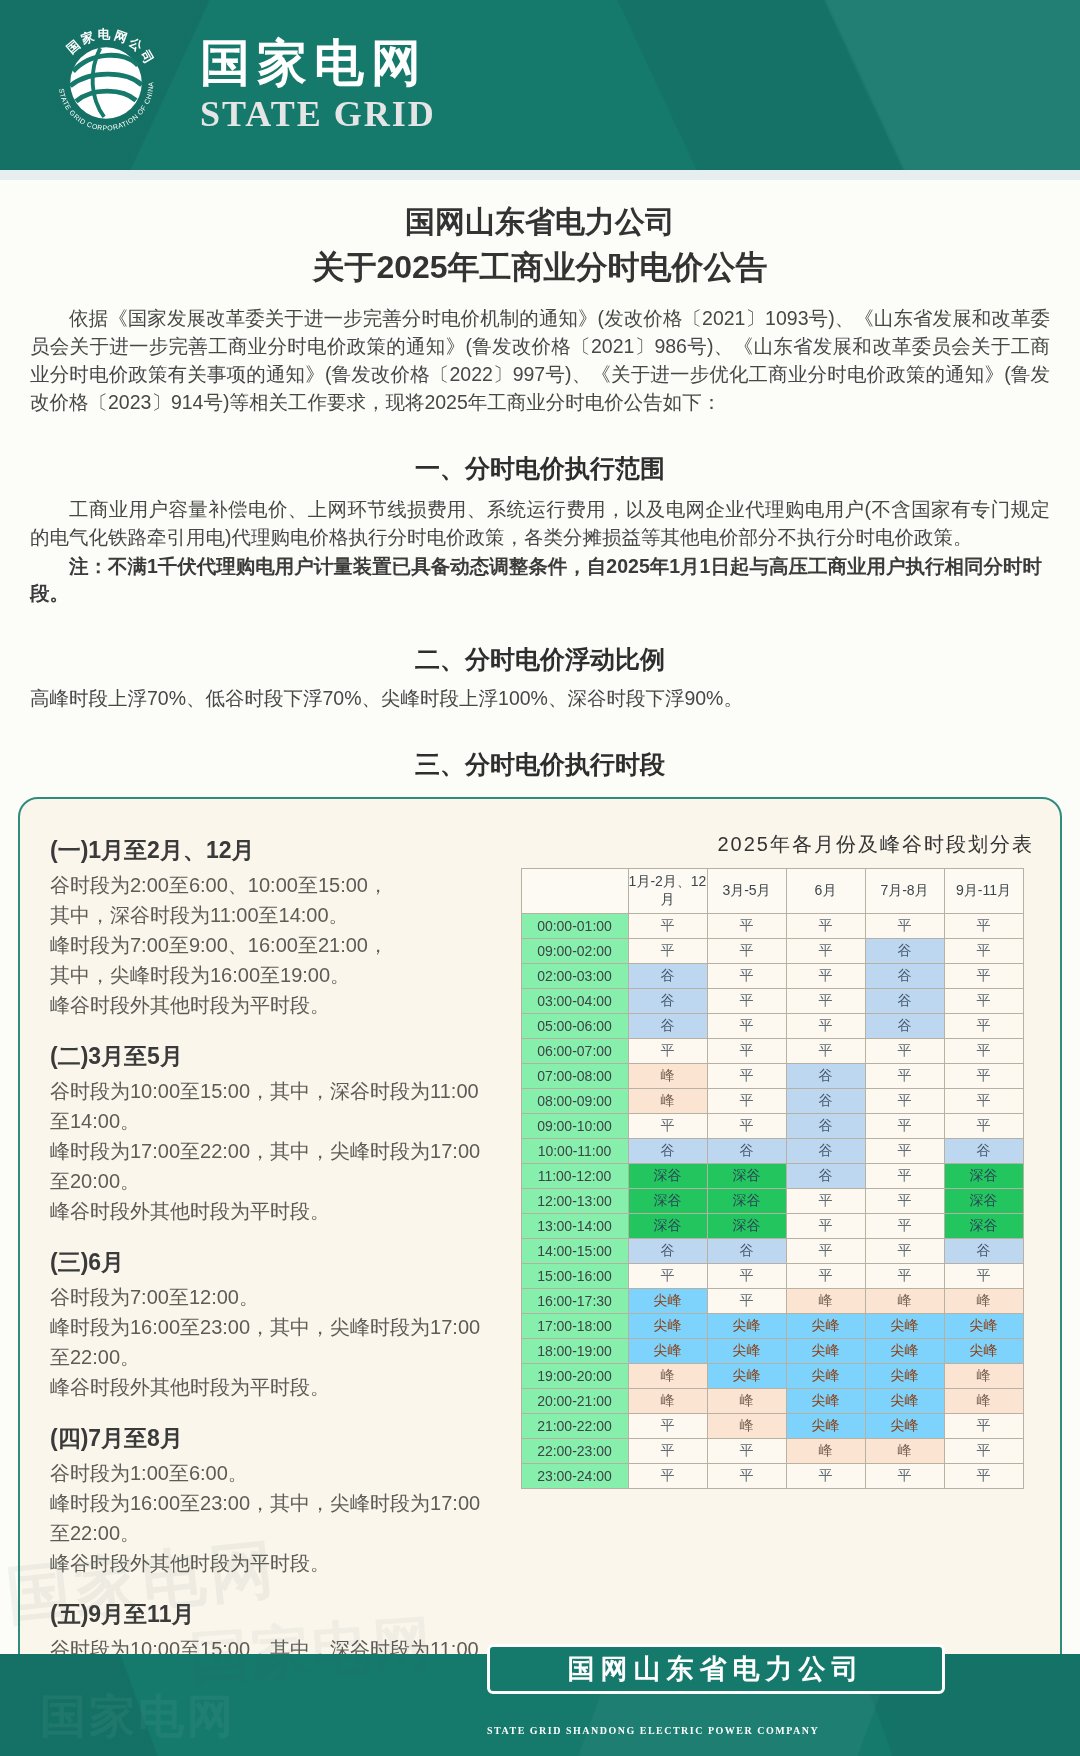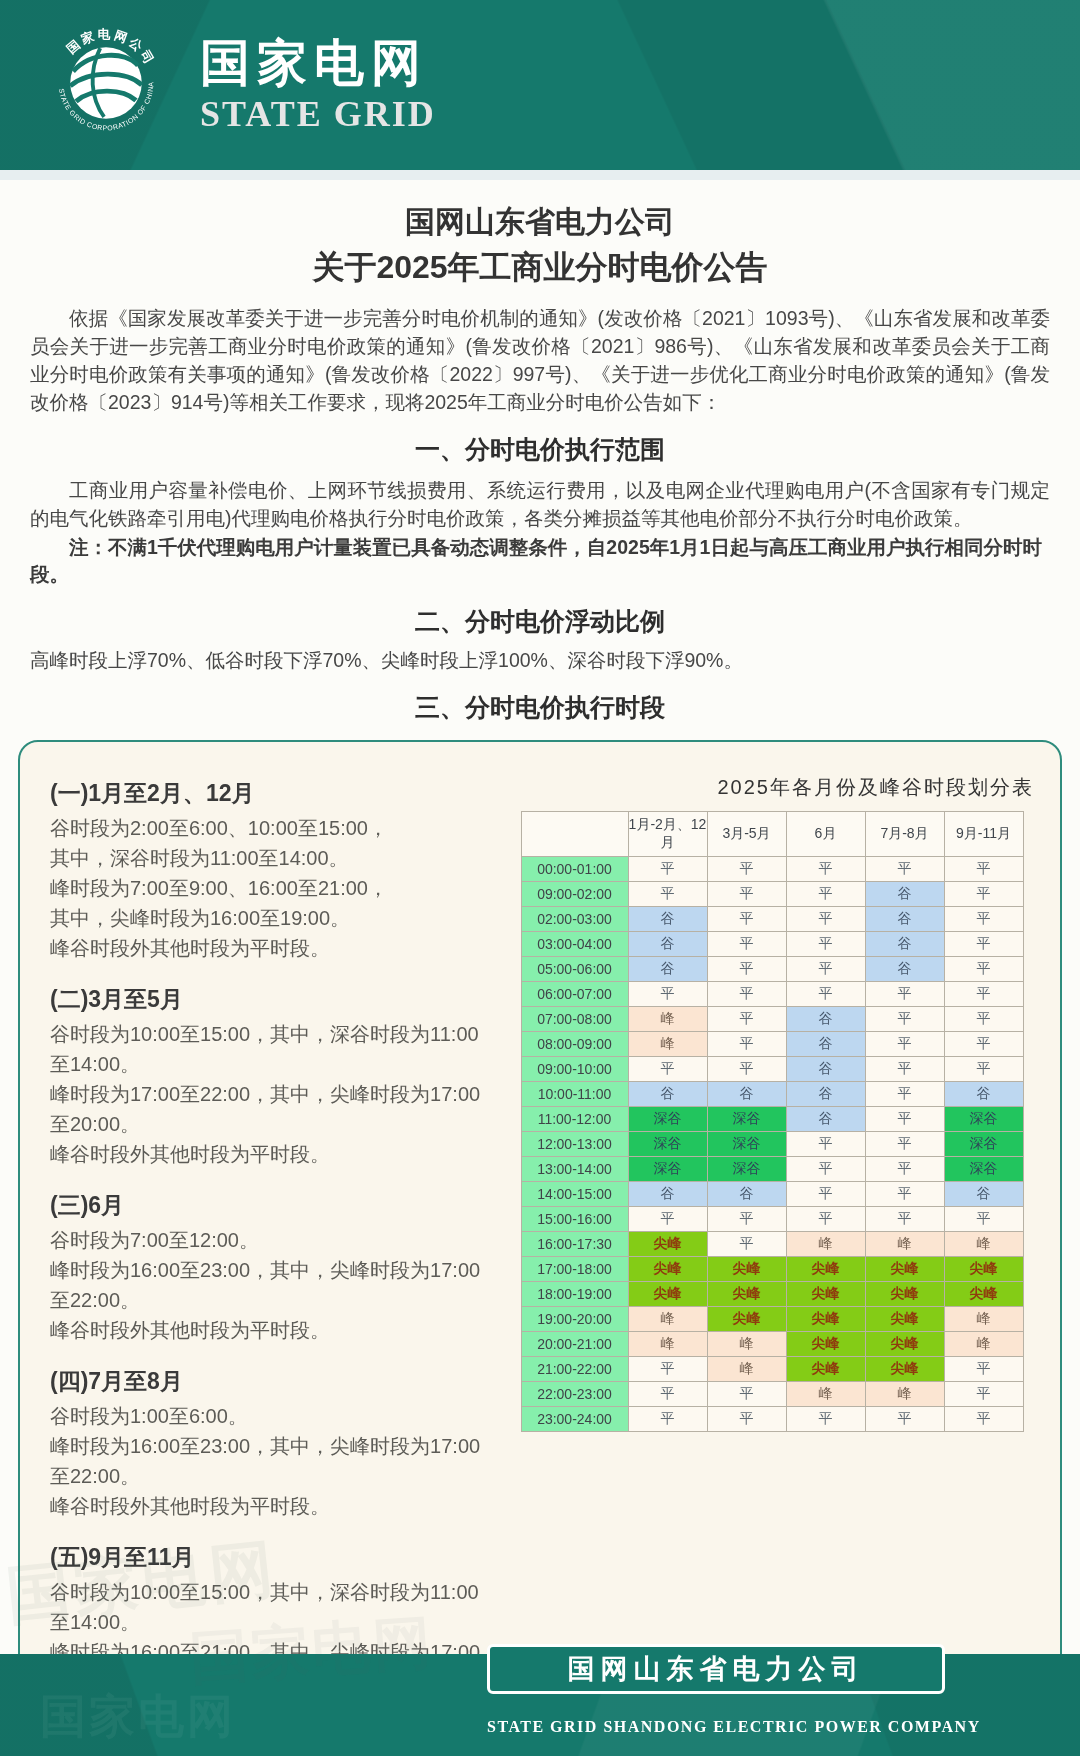--- a/index.html
+++ b/index.html
@@ -28,21 +28,21 @@
   
   .content{position:relative;}
   .content::before{content:"";display:block;height:10px;background:#e7eef0;}
   .doc-title{ text-align:center;margin-top:22px;line-height:1.32;color:#333333;}
   .doc-title .t1{font-size:30px;font-weight:bold;}
   .doc-title .t2{font-size:32px;font-weight:bold;margin-top:4px;}
   .para{
     width:1020px;margin:16px auto 0;font-size:19.5px;line-height:28px;
     text-align:justify;text-indent:2em;color:#474747;
   }
-  .sec-head{text-align:center;font-size:25px;font-weight:bold;color:#2e2e2e;margin-top:17px;}
+  .sec-head{text-align:center;font-size:25px;font-weight:bold;color:#2e2e2e;margin-top:36px;}
   .note-line{width:1020px;margin:2px auto 0;font-size:19.5px;line-height:27px;font-weight:bold;color:#3b3b3b;}
   
   .period-box{
     box-sizing:border-box;width:1044px;margin:16px auto 0;
     border:2px solid #2e8c7d;border-radius:20px;background:#faf6ec;
     padding:18px 26px 20px 30px;display:flex;min-height:726px;
   }
   .period-left{width:448px;flex:0 0 auto;padding-top:18px;}
   .period-group{margin-bottom:21px;}
   .period-group h3{margin:0 0 4px 0;font-size:23px;color:#3a3a3a;}
@@ -56,42 +56,42 @@
   }
   table.sched th{height:44px;font-weight:normal;color:#3f454c;line-height:1.25;background:#fdfaf3;}
   table.sched td{height:24px;}
   td.timecell{width:106px;font-size:13.5px;color:#3f4348;background:#86efac;}
   th.corner{width:106px;}
   th.mcol{width:78px;}
   .v-p {background:#fdf9f1;color:#5f6a73;}
   .v-g {background:#bdd7f0;color:#47586c;}
   .v-sg{background:#22c55e;color:#2e4458;}
   .v-f {background:#fbe5d2;color:#6e5b4b;}
-  .v-jf{background:#84cc16;color:#8f3c0e;font-weight:bold;}
+  .v-jf{background:#7dd3fc;color:#8f3c0e;font-weight:normal;}
   
   .footer-band{
     position:absolute;left:0;right:0;bottom:0;height:102px;background:#15796c;overflow:hidden;
   }
   .footer-band::before{
     content:"";position:absolute;inset:0;
     background:
       linear-gradient(70deg, rgba(0,0,0,0.07) 0 14%, transparent 14.2%),
       linear-gradient(250deg, rgba(0,0,0,0.05) 0 20%, transparent 20.2%),
       linear-gradient(110deg, transparent 55%, rgba(255,255,255,0.04) 55.2% 80%, transparent 80.2%);
   }
   .footer-cobox{
     position:absolute;left:487px;bottom:62px;width:458px;height:50px;z-index:3;
     box-sizing:border-box;border:3px solid #ffffff;border-radius:6px;background:#15796c;
     display:flex;align-items:center;justify-content:center;
     color:#ffffff;font-size:27px;font-weight:bold;letter-spacing:6px;
   }
   .footer-coen{
     position:absolute;left:487px;bottom:20px;width:458px;text-align:left;z-index:3;
     font-family:"Liberation Serif","DejaVu Serif",serif;
-    color:#ffffff;font-size:16px;letter-spacing:1.5px;font-weight:bold;white-space:nowrap;
+    color:#ffffff;font-size:10px;letter-spacing:1.5px;font-weight:bold;white-space:nowrap;
   }
   .watermark{position:absolute;font-weight:bold;pointer-events:none;z-index:1;}
   .wm1{left:6px;bottom:130px;font-size:64px;color:rgba(90,110,105,0.07);letter-spacing:4px;transform:rotate(-6deg);}
   .wm2{left:190px;bottom:66px;font-size:58px;color:rgba(90,110,105,0.06);letter-spacing:3px;transform:rotate(-4deg);}
   .wm3{left:40px;bottom:8px;font-size:46px;color:rgba(255,255,255,0.05);letter-spacing:3px;z-index:2;}
 </style>
 </head>
 <body>
 
 <div class="header-band">

